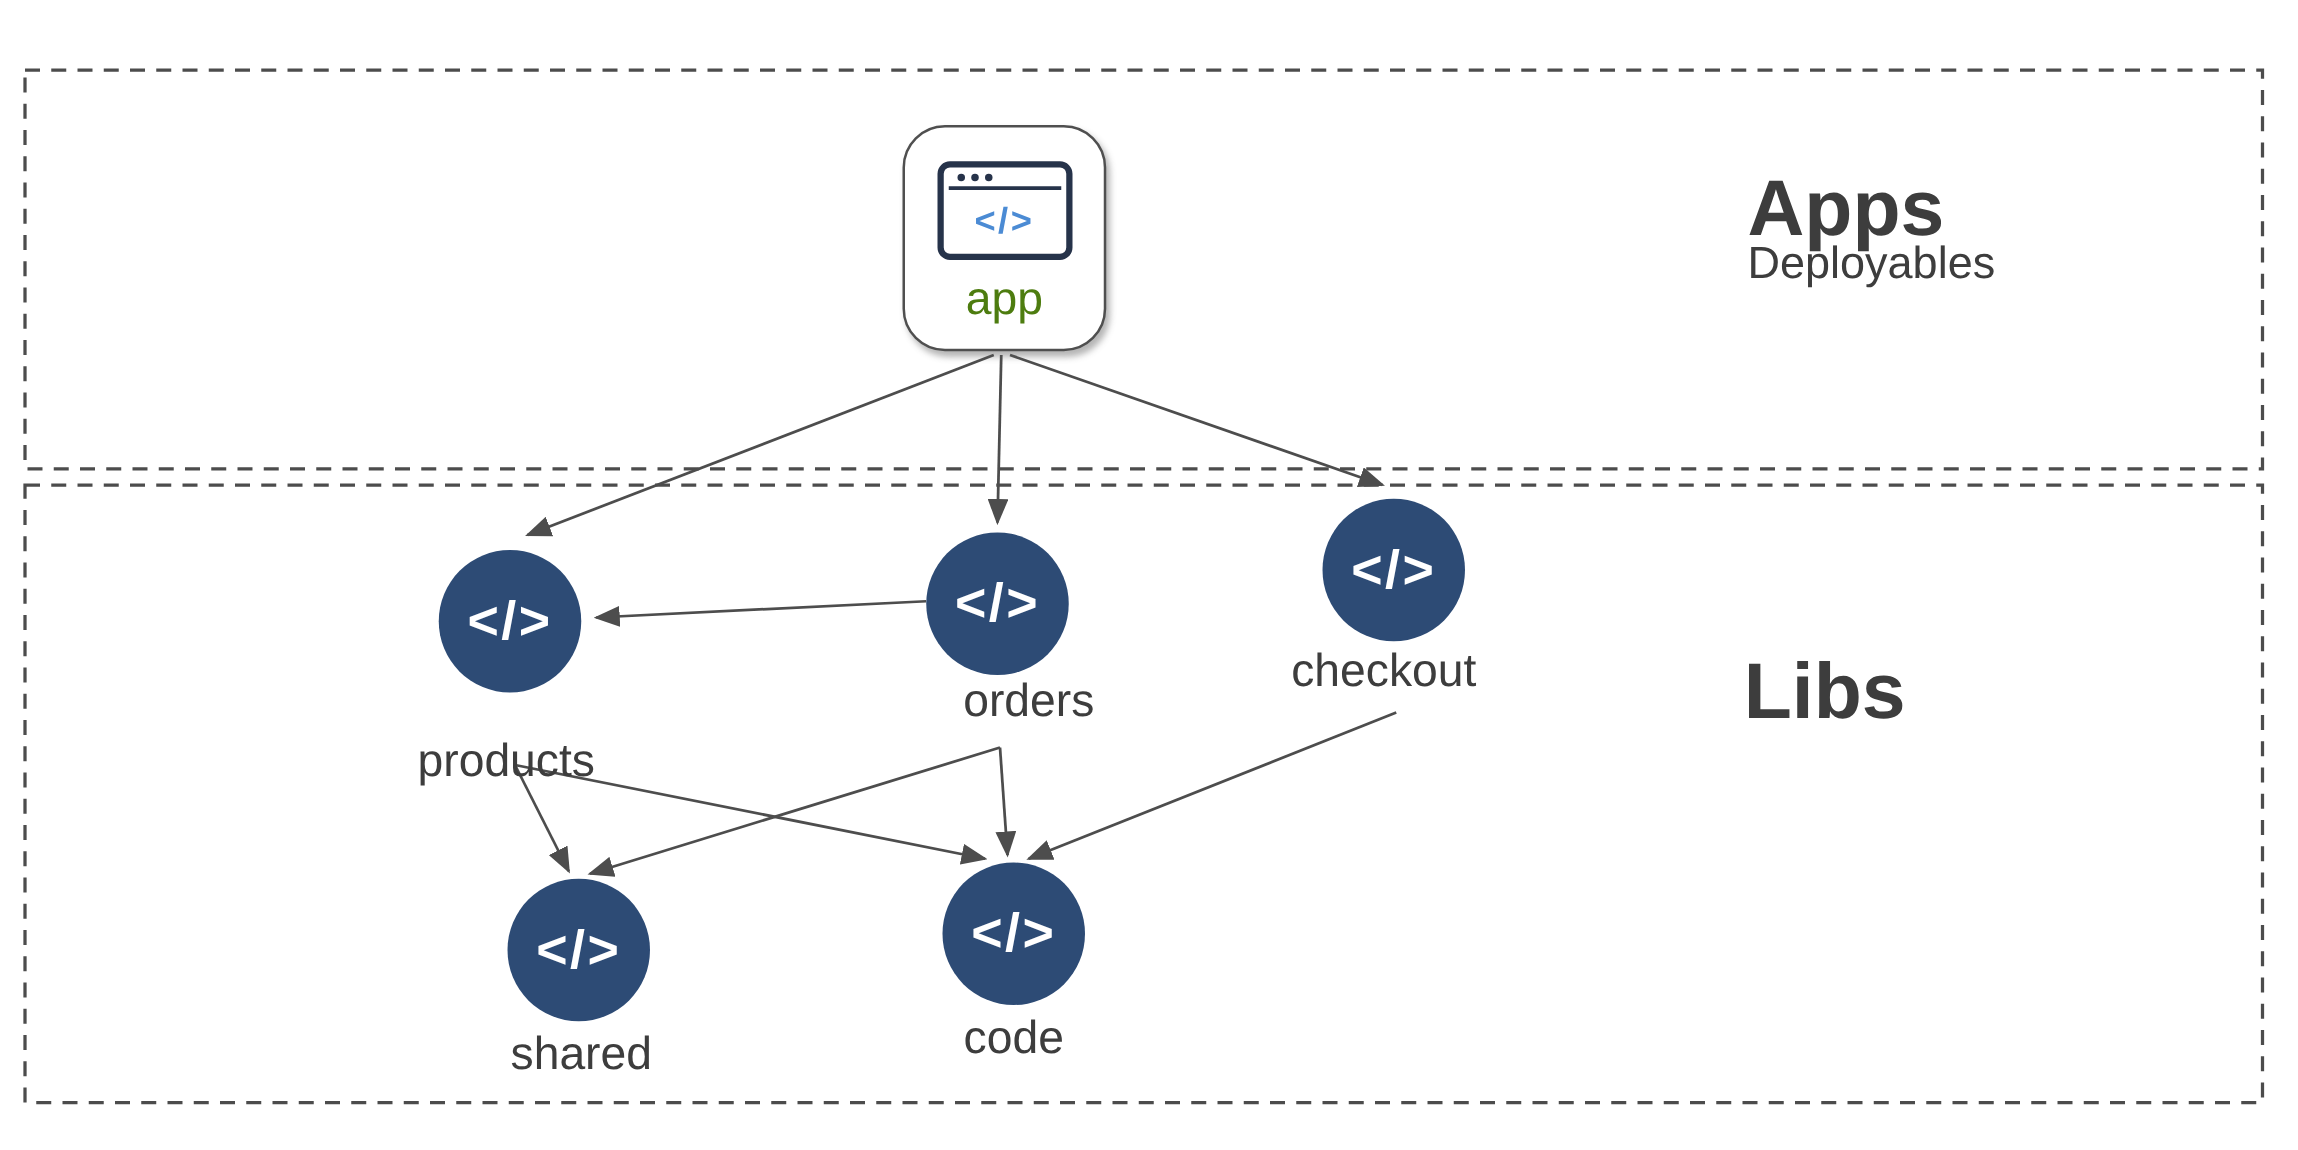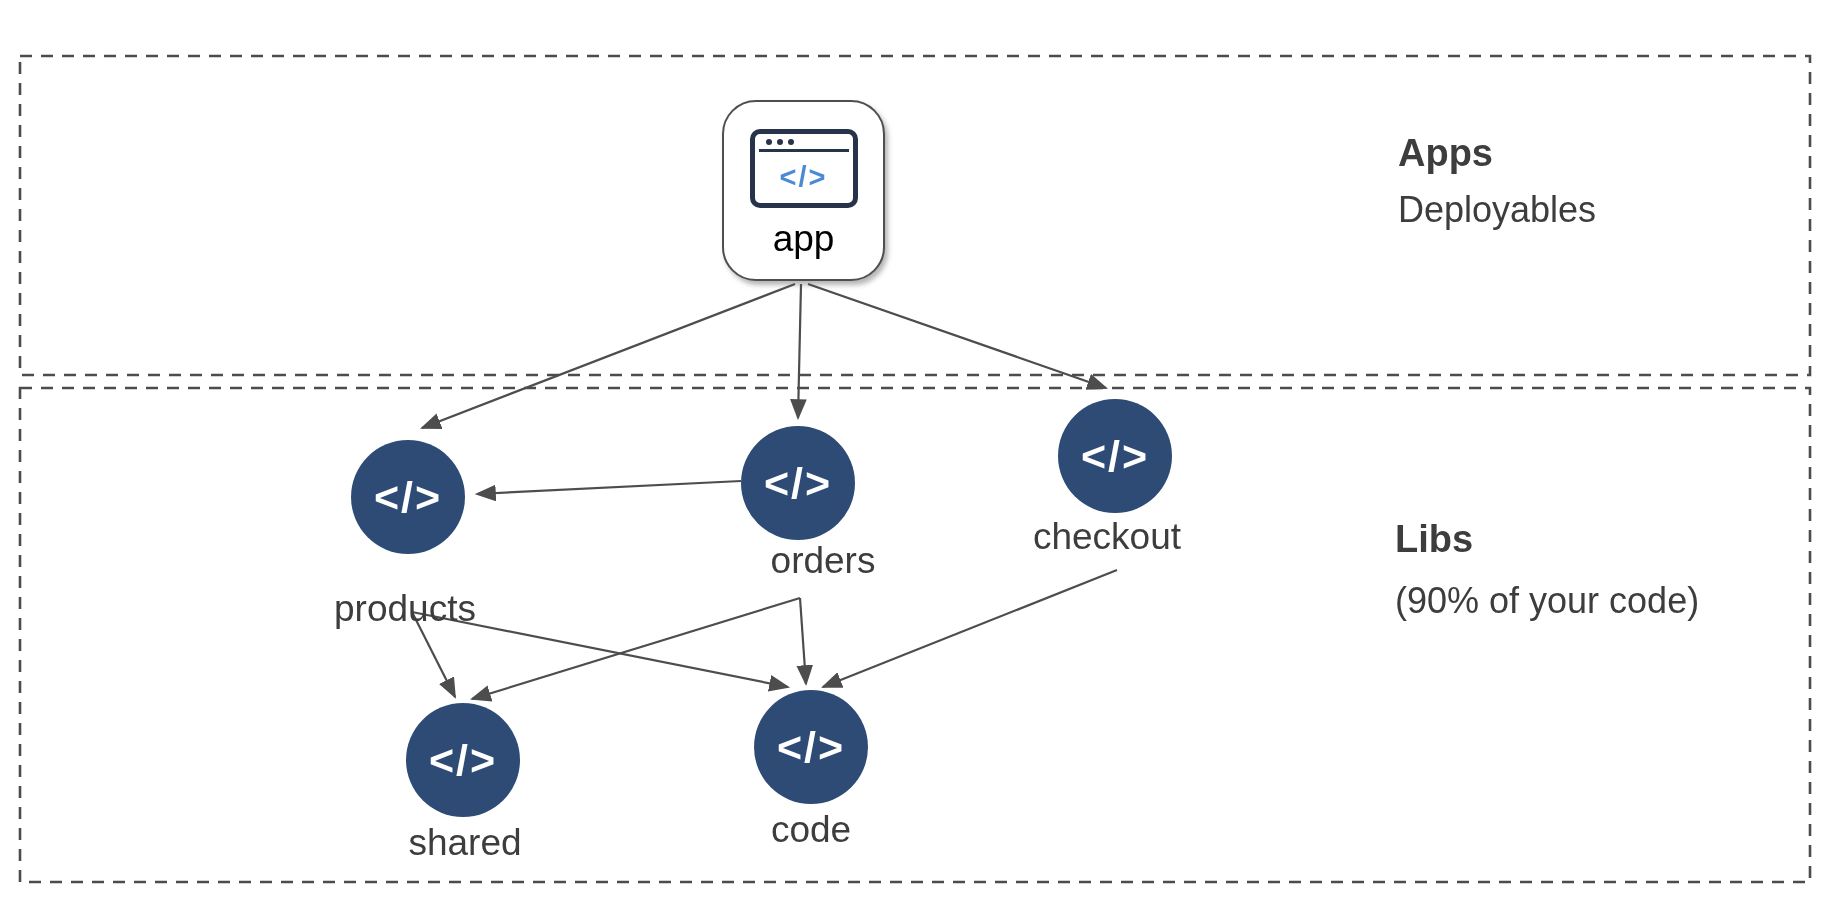--- a/index.html
+++ b/index.html
@@ -16,21 +16,21 @@
     position: absolute;
     left: 0; top: 0;
     width: 1838px; height: 920px;
   }
   .edge { stroke: #4d4d4d; stroke-width: 2.2; fill: none; }
   .zone { fill: none; stroke: #4c4c4c; stroke-width: 2.6; }
 
   
   .section-title {
     position: absolute;
-    font-size: 38px;
+    font-size: 63px;
     font-weight: 700;
     color: #3d3d3d;
     line-height: 1.1;
     white-space: nowrap;
   }
   .section-subtitle {
     position: absolute;
     font-size: 36px;
     font-weight: 400;
     color: #3d3d3d;
@@ -79,21 +79,21 @@
     align-items: center;
     justify-content: center;
     color: #4b8bd4;
     font-size: 29px;
     font-weight: 700;
     letter-spacing: 2px;
   }
   .app-label {
     margin-top: 10px;
     font-size: 37px;
-    color: #000000;
+    color: #4d7c0f;
   }
 
   
   .lib-circle {
     position: absolute;
     width: 114px; height: 114px;
     border-radius: 50%;
     background: #2d4b75;
     color: #ffffff;
     display: flex;
@@ -134,21 +134,20 @@
     <line class="edge" x1="412" y1="612" x2="455" y2="697" marker-end="url(#arrow)"></line>
     <line class="edge" x1="412" y1="612" x2="788" y2="687" marker-end="url(#arrow)"></line>
     <line class="edge" x1="800" y1="598" x2="472" y2="699" marker-end="url(#arrow)"></line>
     <line class="edge" x1="800" y1="598" x2="806" y2="684" marker-end="url(#arrow)"></line>
     <line class="edge" x1="1117" y1="570" x2="823" y2="687" marker-end="url(#arrow)"></line>
   </svg>
 
   <div class="section-title" style="left:1398px; top:133px;">Apps</div>
   <div class="section-subtitle" style="left:1398px; top:190px;">Deployables</div>
   <div class="section-title" style="left:1395px; top:519px;">Libs</div>
-  <div class="section-subtitle" style="left:1395px; top:581px;">(90% of your code)</div>
 
   <div class="app-card">
     <div class="browser-icon">
       <div class="browser-topbar">
         <span class="browser-dot"></span>
         <span class="browser-dot"></span>
         <span class="browser-dot"></span>
       </div>
       <div class="browser-code">&lt;/&gt;</div>
     </div>

